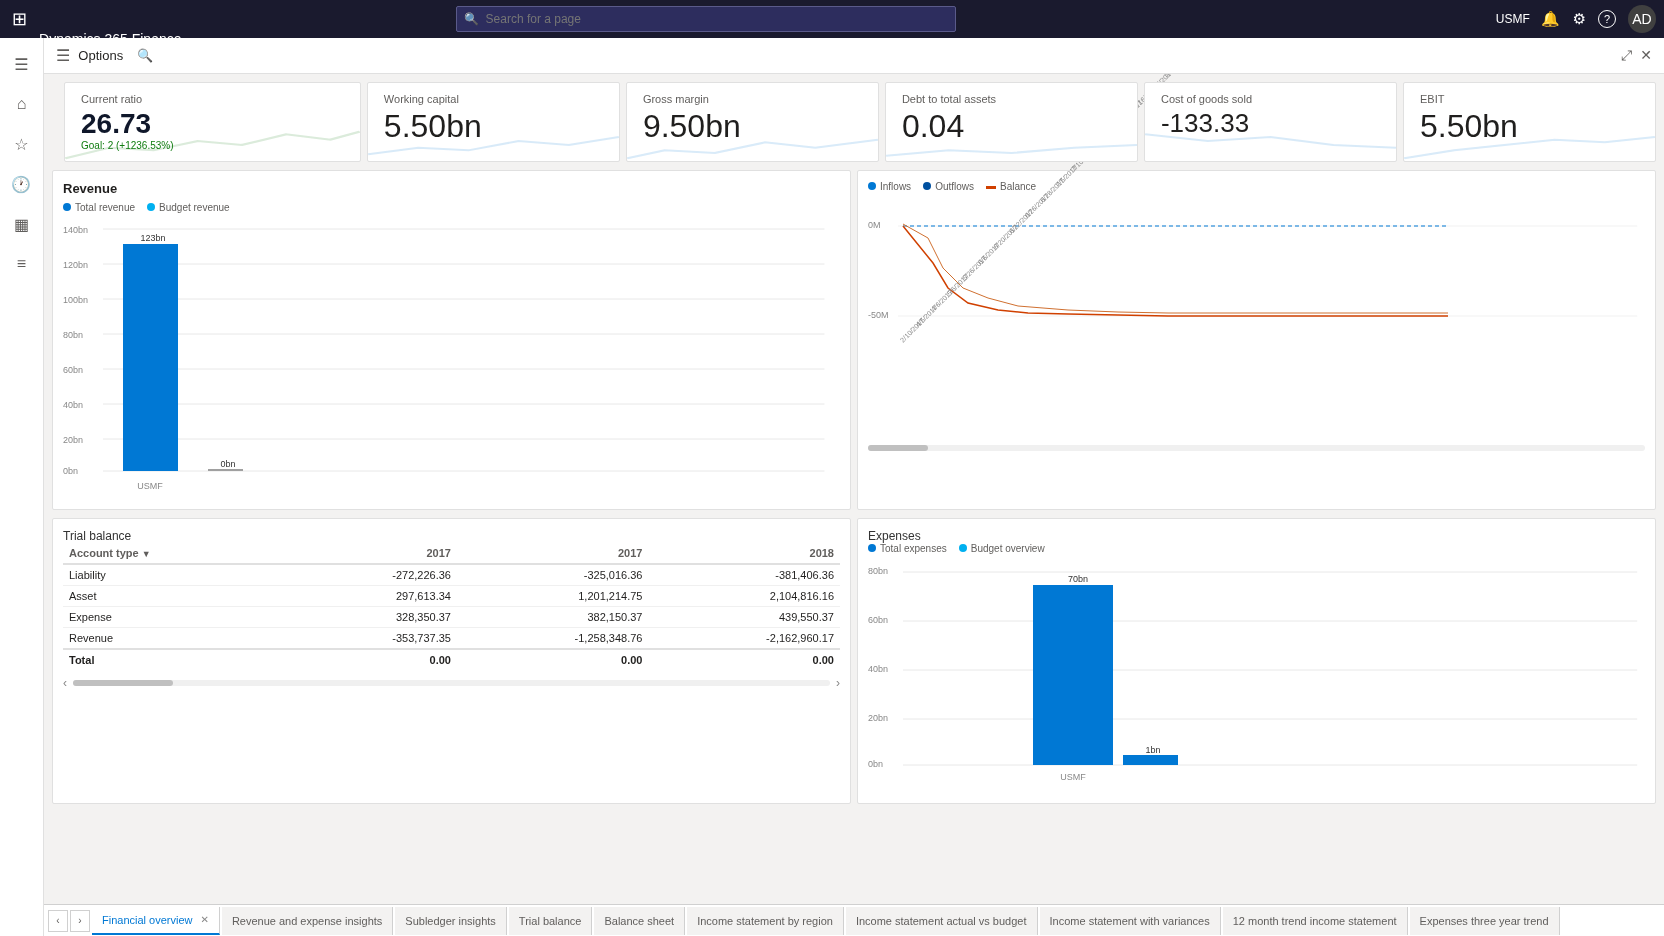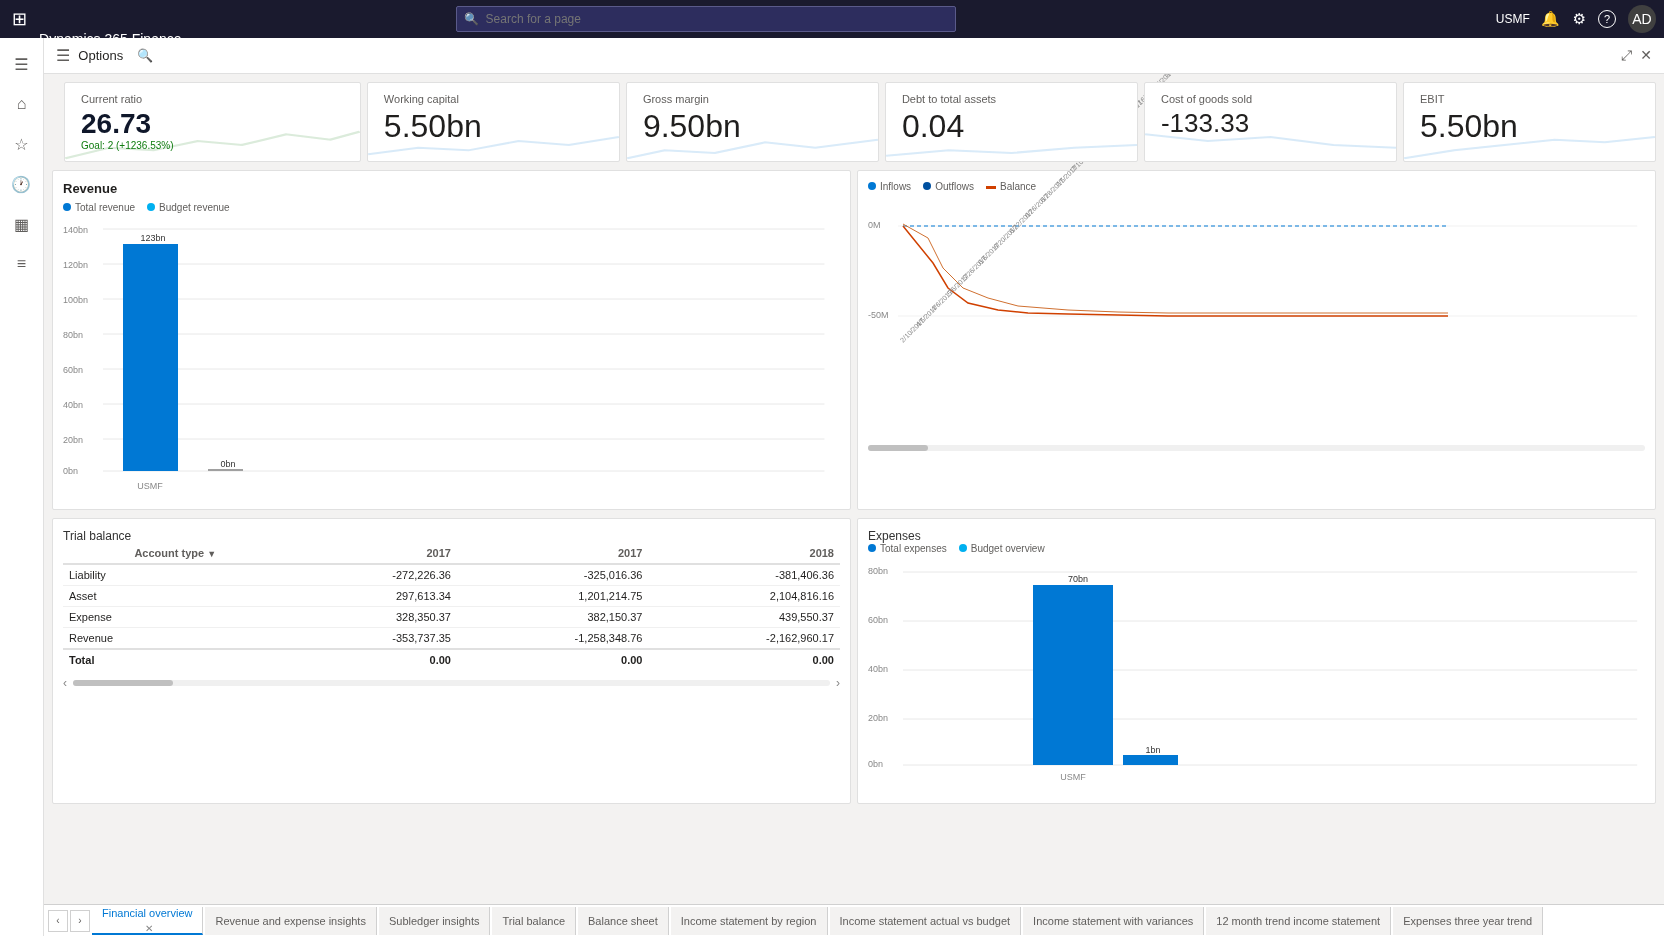--- a/index.html
+++ b/index.html
@@ -69,38 +69,38 @@
     .chart-panel .panel-title { font-size: 13px; font-weight: 600; color: #201f1e; margin-bottom: 6px; }
     .legend { display: flex; gap: 12px; margin-bottom: 6px; }
     .legend-item { display: flex; align-items: center; gap: 4px; font-size: 10px; color: #605e5c; }
     .legend-dot { width: 8px; height: 8px; border-radius: 50%; }
 
     
     .bottom-row { display: flex; gap: 6px; }
     .trial-balance-panel { background: #fff; border: 1px solid #e0e0e0; border-radius: 2px; padding: 10px; flex: 1; }
     .expenses-panel { background: #fff; border: 1px solid #e0e0e0; border-radius: 2px; padding: 10px; flex: 1; }
     table { width: 100%; border-collapse: collapse; font-size: 11px; }
-    th { text-align: center; color: #605e5c; font-weight: 600; padding: 4px 6px; border-bottom: 2px solid #e0e0e0; cursor: pointer; }
+    th { text-align: left; color: #605e5c; font-weight: 600; padding: 4px 6px; border-bottom: 2px solid #e0e0e0; cursor: pointer; }
     td { padding: 4px 6px; border-bottom: 1px solid #f0f0f0; color: #201f1e; }
     tr:last-child td { font-weight: 600; border-top: 2px solid #e0e0e0; border-bottom: none; }
     td:not(:first-child) { text-align: right; }
     th:not(:first-child) { text-align: right; margin-top: 12px; }
 
     
     .bottom-tabs {
       height: 32px; background: #fff; border-top: 1px solid #d0d0d0; display: flex; align-items: center;
       padding: 0 4px; gap: 2px; overflow-x: auto;
     }
     .tab-arrow { background: none; border: 1px solid #d0d0d0; color: #605e5c; width: 20px; height: 22px; cursor: pointer; font-size: 10px; display: flex; align-items: center; justify-content: center; }
     .tab {
       display: flex; align-items: center; gap: 4px; padding: 0 10px; height: 28px; font-size: 11px;
       color: #605e5c; cursor: pointer; border-right: 1px solid #d0d0d0; white-space: nowrap;
       background: #f3f2f1;
     }
-    .tab.active { background: #fff; color: #0078d4; border-bottom: 2px solid #0078d4; flex-direction: column; }
+    .tab.active { background: #fff; color: #0078d4; border-bottom: 2px solid #0078d4; }
     .tab .close-x { color: #888; font-size: 10px; margin-left: 4px; }
 
     
     svg { overflow: visible; }
     .scroll-bar-container { width: 100%; background: #f0f0f0; height: 6px; border-radius: 3px; margin-top: 4px; }
     .scroll-bar { background: #c0c0c0; height: 6px; border-radius: 3px; width: 60px; }
   </style>
 </head>
 <body>
 

